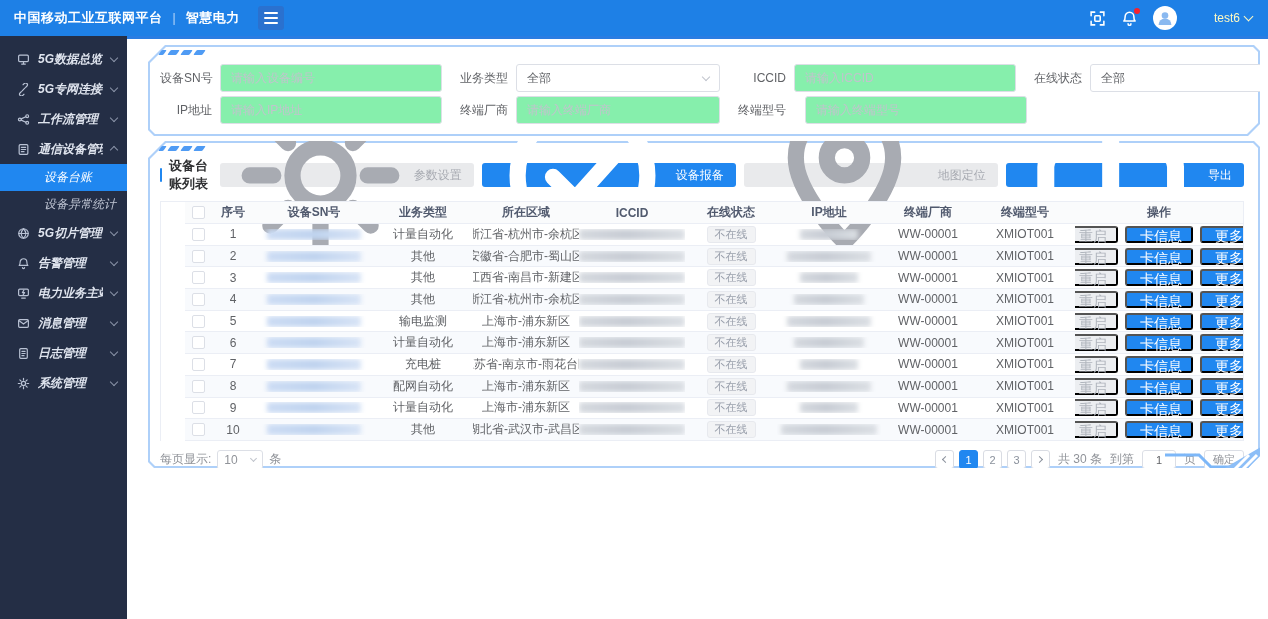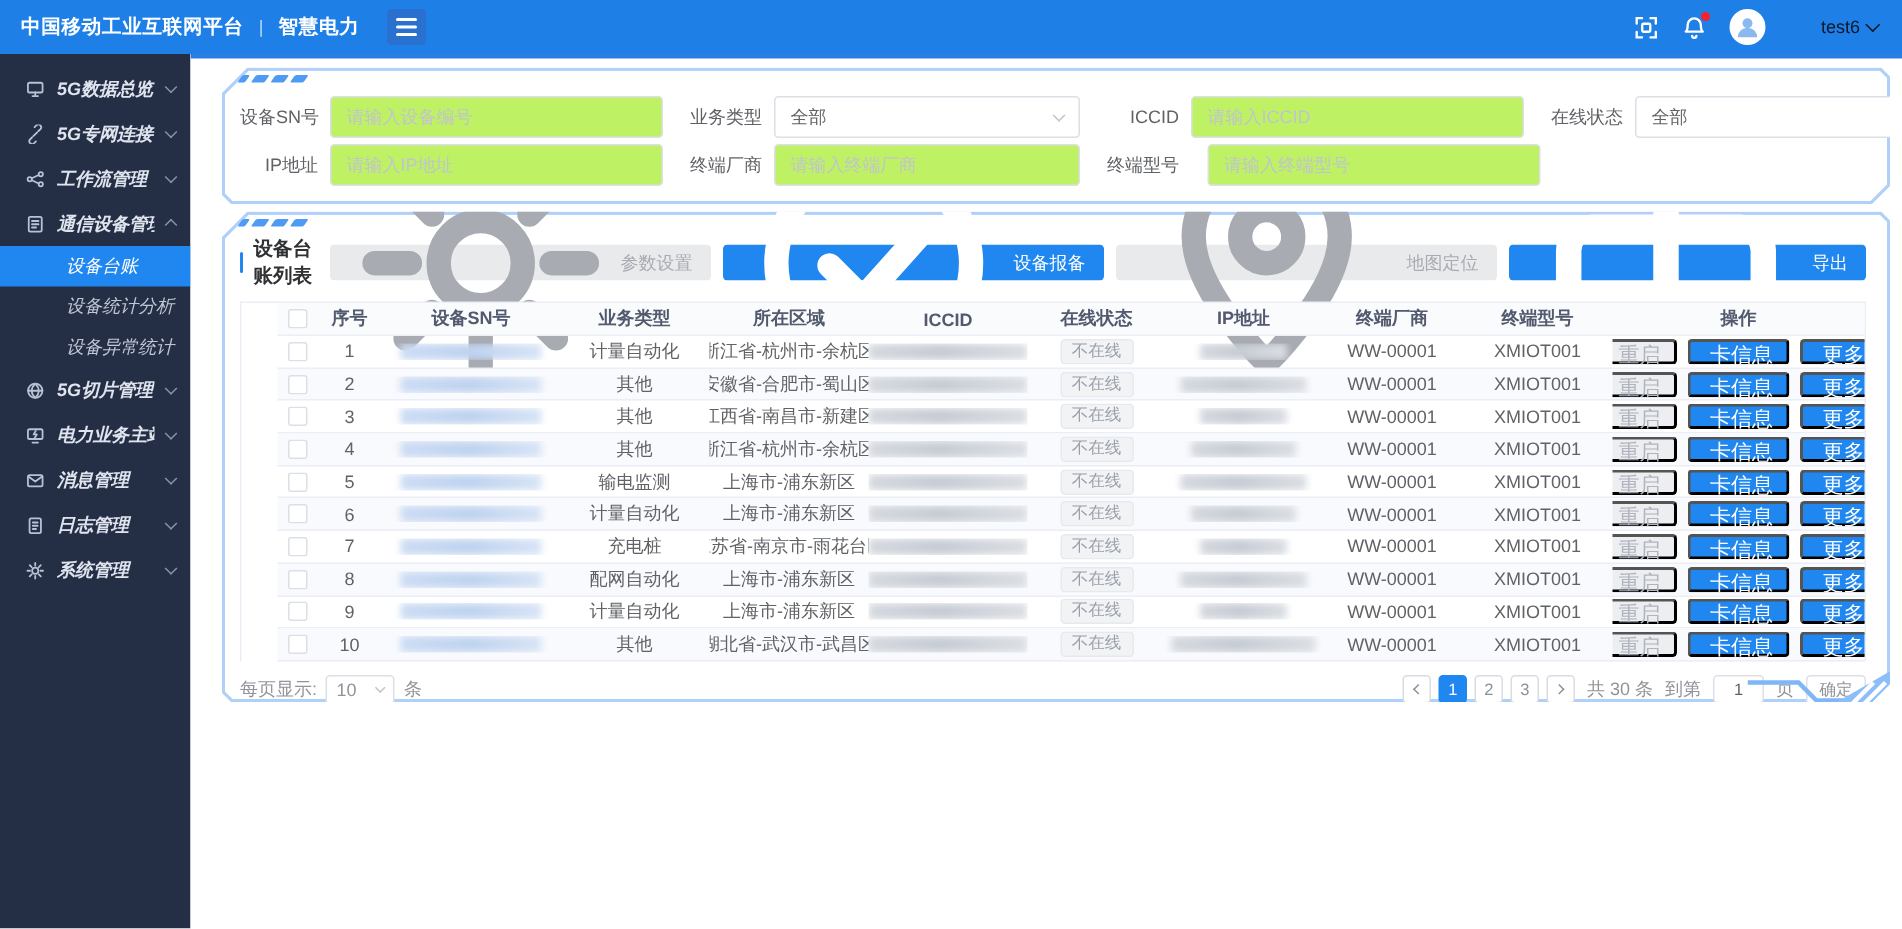--- a/index.html
+++ b/index.html
@@ -14,21 +14,21 @@
   .brand-divider { color:#bcd9f8; font-size:12px; }
   .subtitle { color:#fff; font-size:13px; font-weight:bold; letter-spacing:.5px; }
   .hamburger { width:26px; height:24px; border-radius:3px; background:#2a71cf; display:flex; flex-direction:column; justify-content:center; gap:3px; align-items:center; cursor:pointer; margin-left:8px; }
   .hamburger i { display:block; width:14px; height:2px; background:#fff; border-radius:1px; }
   .header-right { display:flex; align-items:center; gap:14px; color:#fff; }
   .h-icon { width:18px; height:18px; position:relative; display:flex; align-items:center; justify-content:center; color:#fff; cursor:pointer; }
   .h-icon svg { width:17px; height:17px; }
   .bell-dot { position:absolute; top:-1px; right:-1px; width:6px; height:6px; border-radius:50%; background:#f5222d; }
   .avatar { width:24px; height:24px; border-radius:50%; background:#fff; display:flex; align-items:center; justify-content:center; color:#8ab9f0; overflow:hidden; }
   .avatar svg { width:18px; height:18px; }
-  .username { font-size:12px; color:#0f172a; display:flex; align-items:center; gap:5px; cursor:pointer;margin-left:23px; }
+  .username { font-size:12px; color:#fef9c3; display:flex; align-items:center; gap:5px; cursor:pointer;margin-left:23px; }
   .chev { width:7px; height:7px; border-right:1.5px solid currentColor; border-bottom:1.5px solid currentColor; transform:rotate(45deg); margin-top:-3px; }
 
   
   .frame { display:flex; height:583px; }
   .sidebar { width:127px; background:#242e45; height:100%; padding-top:8px; flex:none;font-style:italic; }
   .main { flex:1; position:relative; background:#fff; overflow:hidden; }
   .accent-line { height:3px; background:#2a7de2; width:100%; }
 
   
   .sb-item { height:30px; display:flex; align-items:center; padding:0 10px 0 17px; color:#dfe4ee; cursor:pointer; gap:8px; }
@@ -49,21 +49,21 @@
   .slashes i { display:block; width:9px; height:5px; background:#4f9bf4; transform:skewX(-35deg); border-radius:1px; }
   .slashes i:first-child { width:5px; }
   .corner-deco { position:absolute; right:-1px; bottom:-1px; z-index:3; pointer-events:none; }
 
   
   #filterPanel { top:9px; height:91px; }
   .filter-body { position:absolute; inset:2px; padding:17px 14px 10px 10px; display:flex; flex-direction:column; justify-content:space-between; }
   .f-row { display:flex; align-items:center; height:28px; }
   .f-label { color:#606266; font-size:12px; text-align:right; flex:none; white-space:nowrap; }
   .f-field { position:relative; flex:none; margin-left:8px; }
-  .f-input { width:100%; height:28px; border:1px solid #dcdfe6; border-radius:3px; padding:0 10px; font-size:12px; color:#606266; font-family:inherit; outline:none; background:#bef264; }
+  .f-input { width:100%; height:28px; border:1px solid #dcdfe6; border-radius:3px; padding:0 10px; font-size:12px; color:#606266; font-family:inherit; outline:none; background:#86efac; }
   .f-input::placeholder { color:#c0c4cc; }
   .f-select { display:flex; align-items:center; justify-content:space-between; height:28px; border:1px solid #dcdfe6; border-radius:3px; padding:0 10px; color:#606266; cursor:pointer; background:#fff; }
   .f-select .chev { color:#c0c4cc; width:6px; height:6px; }
   .f-btns { margin-left:auto; display:flex; gap:10px; }
   .btn { display:inline-flex; align-items:center; gap:5px; height:28px; padding:0 14px; border-radius:3px; font-size:12px; cursor:pointer; border:1px solid transparent; white-space:nowrap; }
   .btn svg { width:12px; height:12px; }
   .btn-primary { background:#2087f0; color:#fff; }
   .btn-plain { background:#fff; color:#606266; border-color:#dcdfe6; }
 
   
@@ -205,35 +205,44 @@
                 </svg>
               </span>
             </span>
             <span class="sb-label">通信设备管理</span>
             <span class="sb-chev up"></span>
           </div>
           <div class="sb-sub active">
             <span>设备台账</span>
           </div>
           <div class="sb-sub">
-            <span>设备统计分析</span>
-          </div>
-          <div class="sb-sub">
             <span>设备异常统计</span>
           </div>
           <div class="sb-item">
             <span class="sb-ic">
               <span style="display: inline-flex;">
                 <svg viewBox="0 0 12 12" fill="none" stroke="currentColor" stroke-width="1.1" stroke-linecap="round" stroke-linejoin="round" style="width:100%;height:100%">
                   <circle cx="6" cy="6" r="4.4"></circle>
                   <path d="M1.6 6h8.8M6 1.6c2.9 2.9 2.9 5.9 0 8.8-2.9-2.9-2.9-5.9 0-8.8z"></path>
                 </svg>
               </span>
             </span>
             <span class="sb-label">5G切片管理</span>
+            <span class="sb-chev"></span>
+          </div>
+          <div class="sb-item">
+            <span class="sb-ic">
+              <span style="display: inline-flex;">
+                <svg viewBox="0 0 12 12" fill="none" stroke="currentColor" stroke-width="1.1" stroke-linecap="round" stroke-linejoin="round" style="width:100%;height:100%">
+                  <path d="M6 1.6a3.1 3.1 0 0 0-3.1 3.1c0 2.4-.9 3.1-.9 3.1h8s-.9-.7-.9-3.1A3.1 3.1 0 0 0 6 1.6z"></path>
+                  <path d="M5 9.8a1 1 0 0 0 2 0"></path>
+                </svg>
+              </span>
+            </span>
+            <span class="sb-label">告警管理</span>
             <span class="sb-chev"></span>
           </div>
           <div class="sb-item">
             <span class="sb-ic">
               <span style="display: inline-flex;">
                 <svg viewBox="0 0 12 12" fill="none" stroke="currentColor" stroke-width="1.1" stroke-linecap="round" stroke-linejoin="round" style="width:100%;height:100%">
                   <rect x="1.5" y="2" width="9" height="6" rx="1"></rect>
                   <path d="M6.3 3L5 5.2h2L5.7 7.2M4.3 10.2h3.4"></path>
                 </svg>
               </span>

